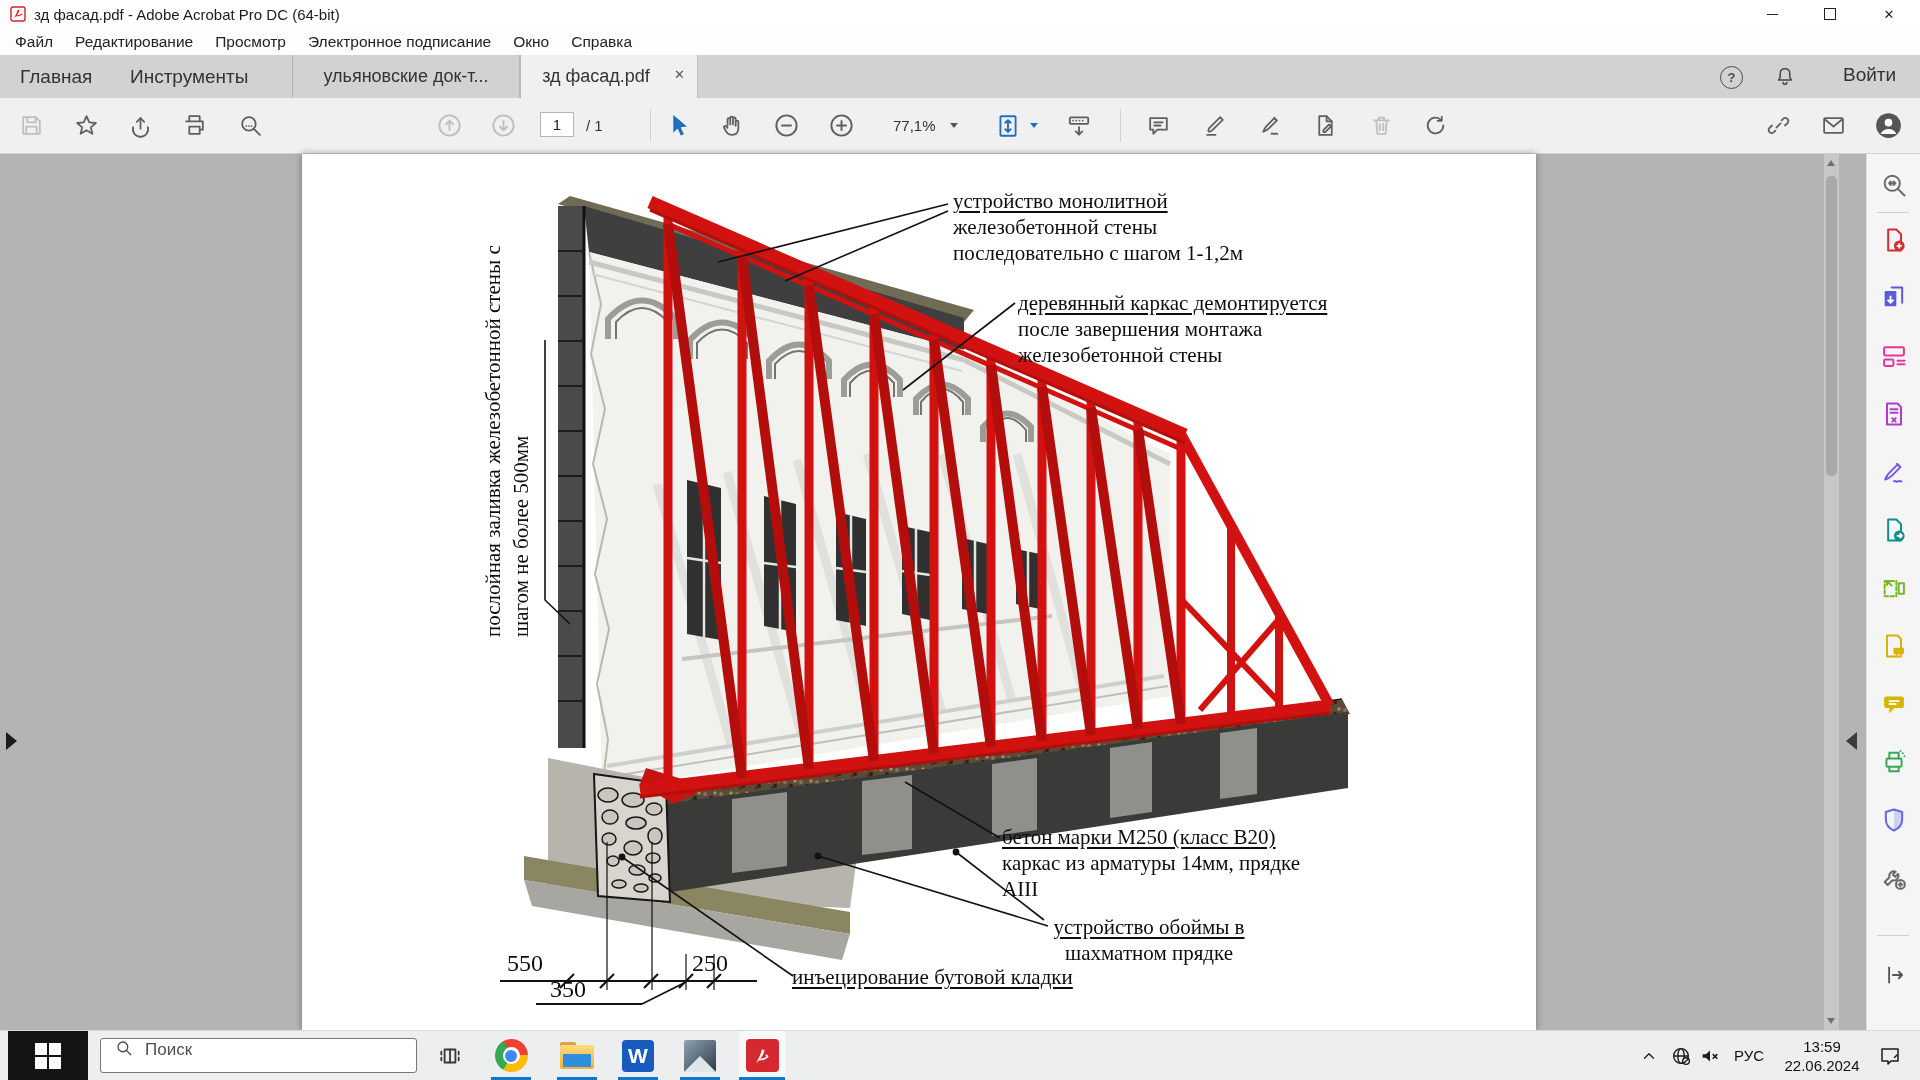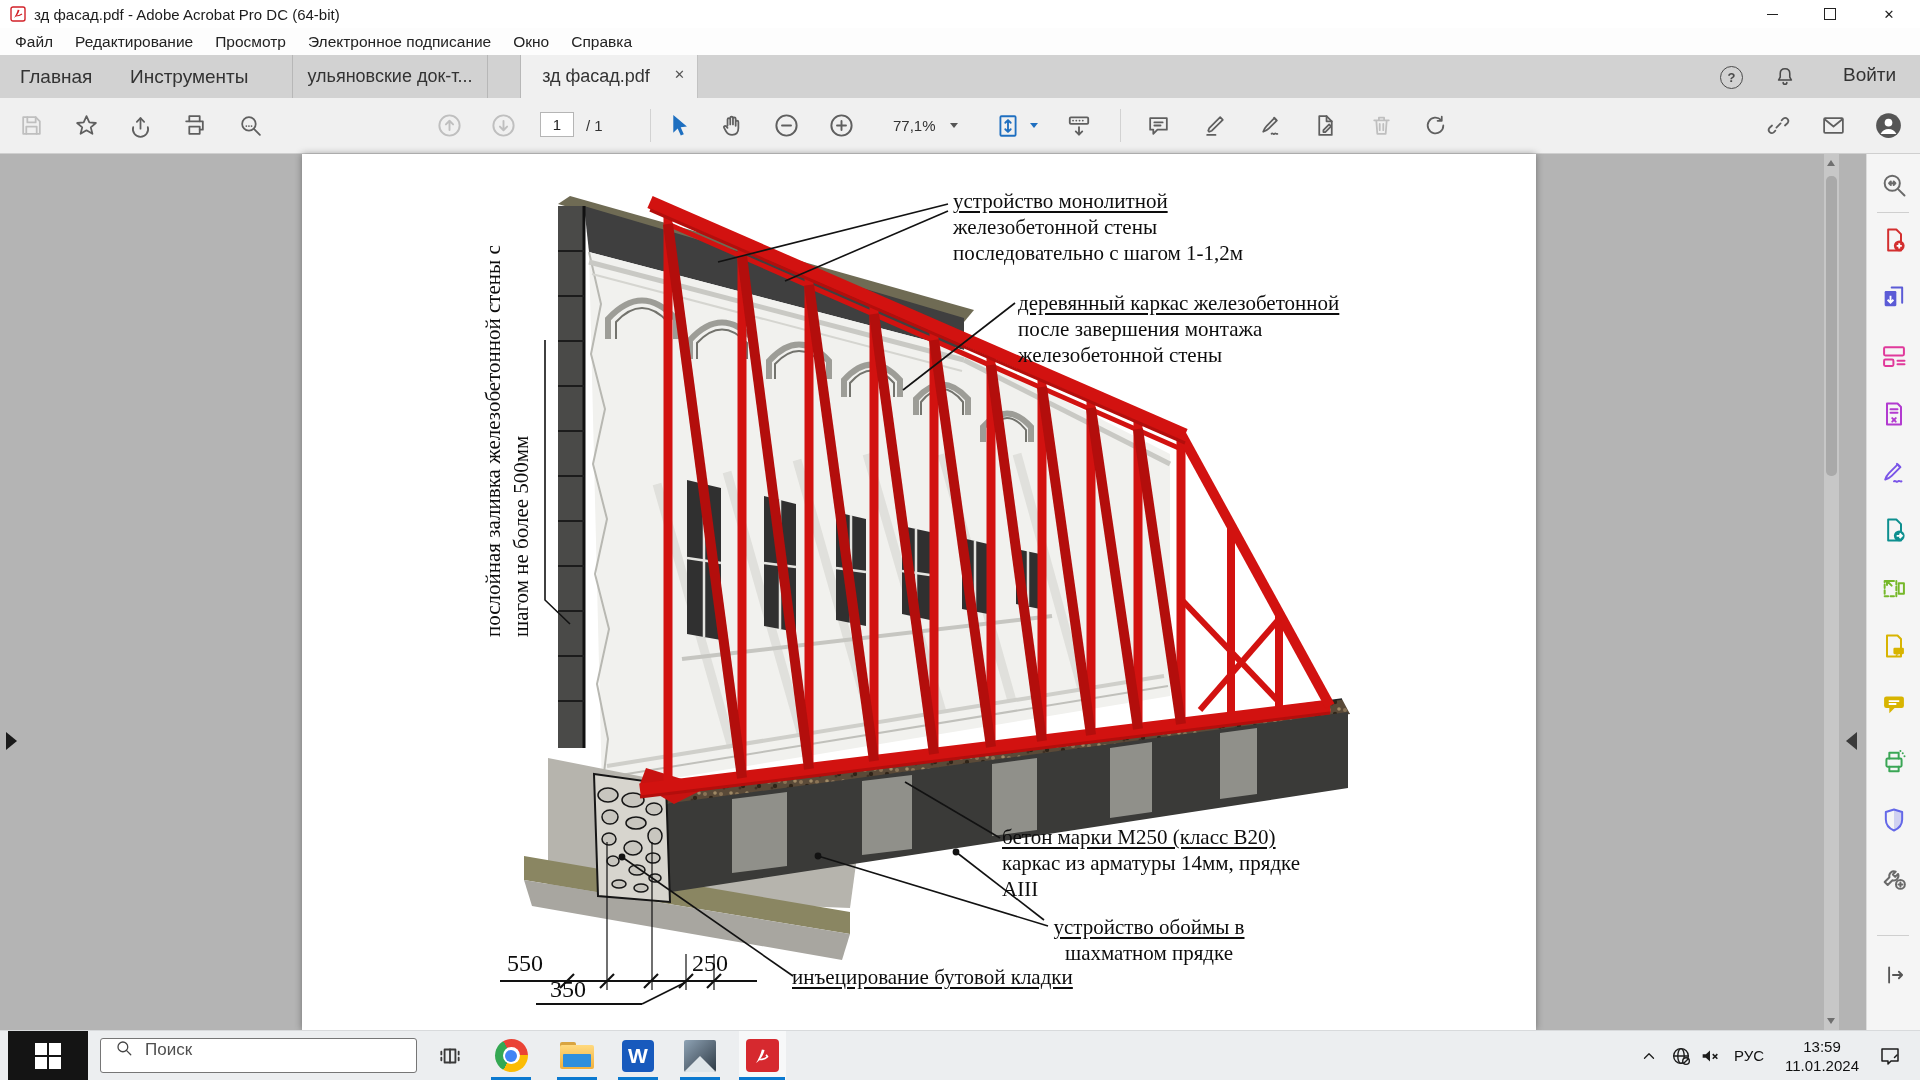--- a/index.html
+++ b/index.html
@@ -113,21 +113,21 @@
     <span class="menuitem">Редактирование</span>
     <span class="menuitem">Просмотр</span>
     <span class="menuitem">Электронное подписание</span>
     <span class="menuitem">Окно</span>
     <span class="menuitem">Справка</span>
   </div>
 
   <div class="tabbar">
     <span class="tab-simple" style="left:20px">Главная</span>
     <span class="tab-simple" style="left:130px">Инструменты</span>
-    <div class="doctab" style="left:292px;width:196px">
+    <div class="doctab" style="left:292px;width:228px">
         <span>ульяновские док-т...</span>
       </div>
     <div class="doctab active" style="left:520px;width:178px">
       <span style="margin-right:26px">зд фасад.pdf</span>
       <span class="tabclose">✕</span>
     </div>
     <div class="helpcirc" style="left:1720px;top:11px">
         <span>?</span>
       </div>
     <span class="abs" style="left:1774px;top:10px;color:#4a4a4a">
@@ -471,21 +471,21 @@
           <line x1="340" y1="850" x2="384" y2="828" stroke-width="1.8"></line>
         </g>
       </svg>
 
       <div class="ann" style="left:651px;top:34px">
         <div class="u">устройство монолитной</div>
         <div>железобетонной стены</div>
         <div>последовательно с шагом 1-1,2м</div>
       </div>
       <div class="ann" style="left:716px;top:136px">
-        <div class="u">деревянный каркас железобетонной</div>
+        <div class="u">деревянный каркас демонтируется</div>
         <div>после завершения монтажа</div>
         <div>железобетонной стены</div>
       </div>
       <div class="ann" style="left:700px;top:670px">
         <div class="u">бетон марки М250 (класс В20)</div>
         <div>каркас из арматуры 14мм, прядке</div>
         <div>АIII</div>
       </div>
       <div class="ann" style="left:741px;top:760px;width:212px;text-align:center">
         <div class="u">устройство обоймы в</div>
@@ -691,21 +691,21 @@
       </div>
     <div class="tray" style="left:1710px">
       <svg width="22" height="22" viewBox="0 0 24 24">
           <path d="M4 10v4h3.5l4.5 4V6l-4.5 4z" fill="#1c1c1c"></path>
           <path d="M15 10l5 5M20 10l-5 5" stroke="#1c1c1c" stroke-width="1.7"></path>
         </svg>
       </div>
     <div class="tray traytext" style="left:1749px">РУС</div>
     <div class="clock">
       <span>13:59</span>
-      <span>11.01.2024</span>
+      <span>22.06.2024</span>
     </div>
     <div class="tray" style="left:1890px">
       <svg width="24" height="24" viewBox="0 0 24 24" class="oi" style="stroke-width:1.5">
           <path d="M4 5h16v12h-7l-3 3v-3H4z"></path>
           <path d="M16.5 13.5l2.5-2.5"></path>
         </svg>
       </div>
   </div>
 
 </div>

